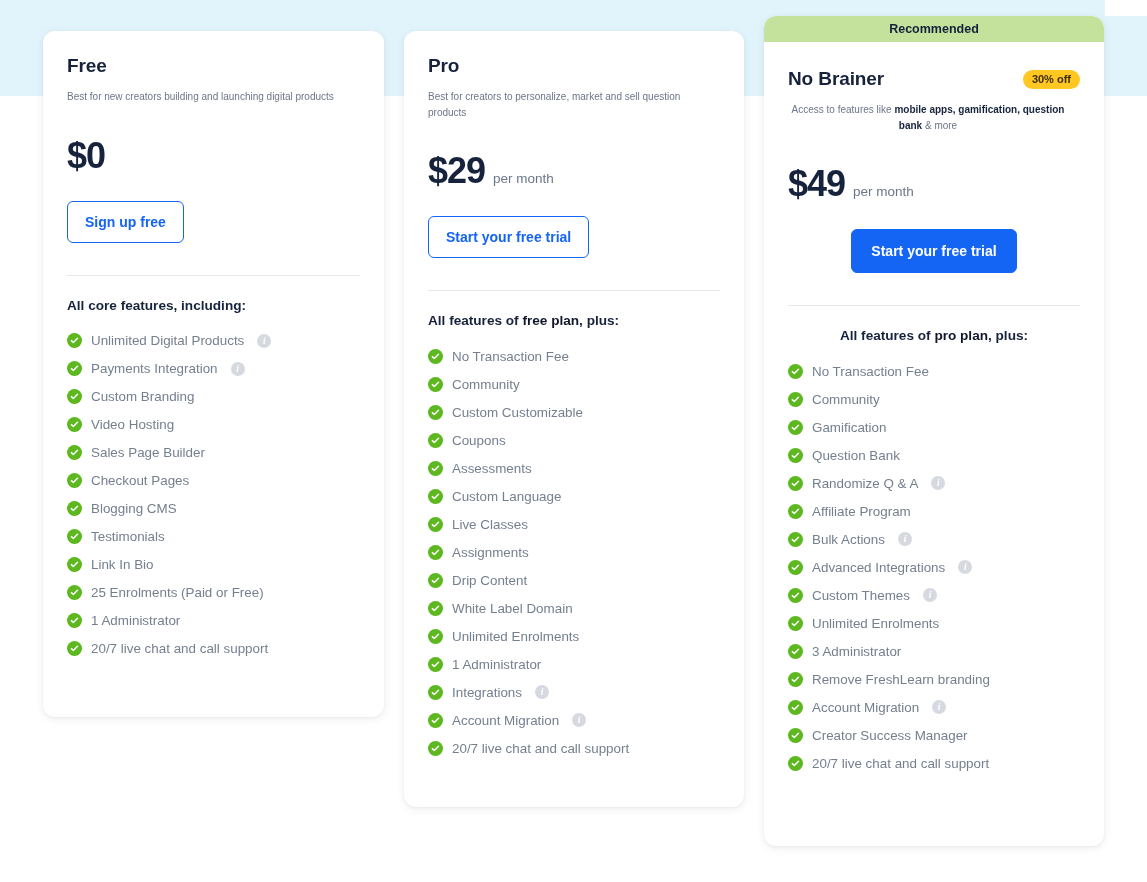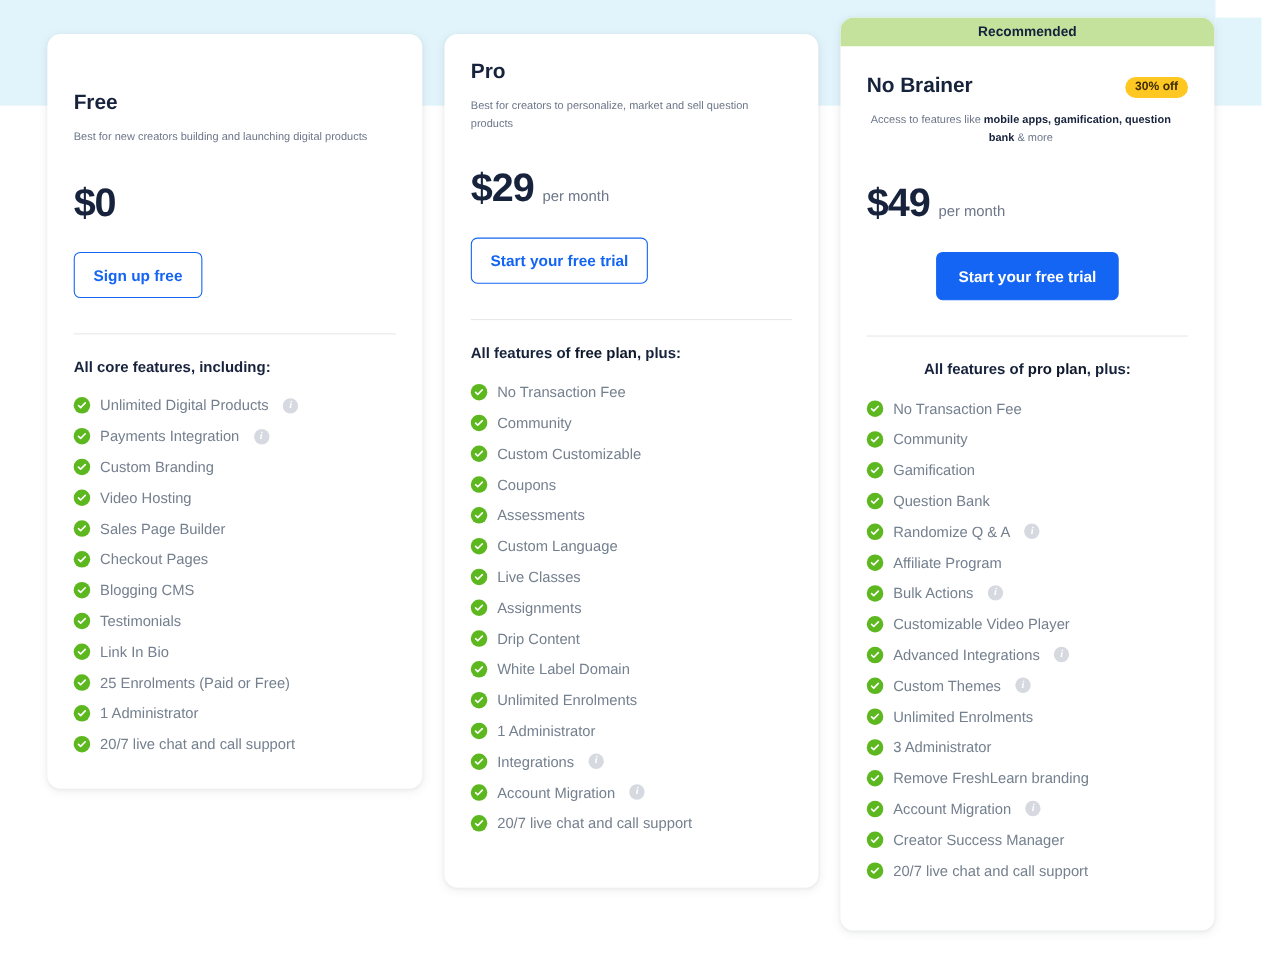--- a/index.html
+++ b/index.html
@@ -50,21 +50,21 @@
     color: #14223c;
     font-size: 12.5px;
     font-weight: bold;
     display: flex;
     align-items: center;
     justify-content: center;
     border-radius: 12px 12px 0 0;
   }
 
   .card-inner { padding: 0 24px; }
-  .card-free .card-inner { padding-top: 24px; margin-top: 28px; }
+  .card-free .card-inner { padding-top: 24px; }
   .card-pro .card-inner  { padding-top: 24px; }
   .card-nb .card-inner   { padding-top: 26px; }
 
   .plan-head {
     display: flex;
     align-items: center;
     justify-content: space-between;
   }
   .plan-name {
     font-size: 19px;
@@ -530,28 +530,20 @@
               </span>
               <span>Bulk Actions</span>
               <span class="info">i</span>
             </li>
             <li class="feature">
               <span class="check">
                 <svg width="9" height="9" viewBox="0 0 12 12">
                   <path d="M1.8 6.2 L4.4 8.7 L10 3.1" fill="none" stroke="#ffffff" stroke-width="2" stroke-linecap="round" stroke-linejoin="round"></path>
                 </svg>
               </span>
-              <span>Customizable Video Player</span>
-            </li>
-            <li class="feature">
-              <span class="check">
-                <svg width="9" height="9" viewBox="0 0 12 12">
-                  <path d="M1.8 6.2 L4.4 8.7 L10 3.1" fill="none" stroke="#ffffff" stroke-width="2" stroke-linecap="round" stroke-linejoin="round"></path>
-                </svg>
-              </span>
               <span>Advanced Integrations</span>
               <span class="info">i</span>
             </li>
             <li class="feature">
               <span class="check">
                 <svg width="9" height="9" viewBox="0 0 12 12">
                   <path d="M1.8 6.2 L4.4 8.7 L10 3.1" fill="none" stroke="#ffffff" stroke-width="2" stroke-linecap="round" stroke-linejoin="round"></path>
                 </svg>
               </span>
               <span>Custom Themes</span>

